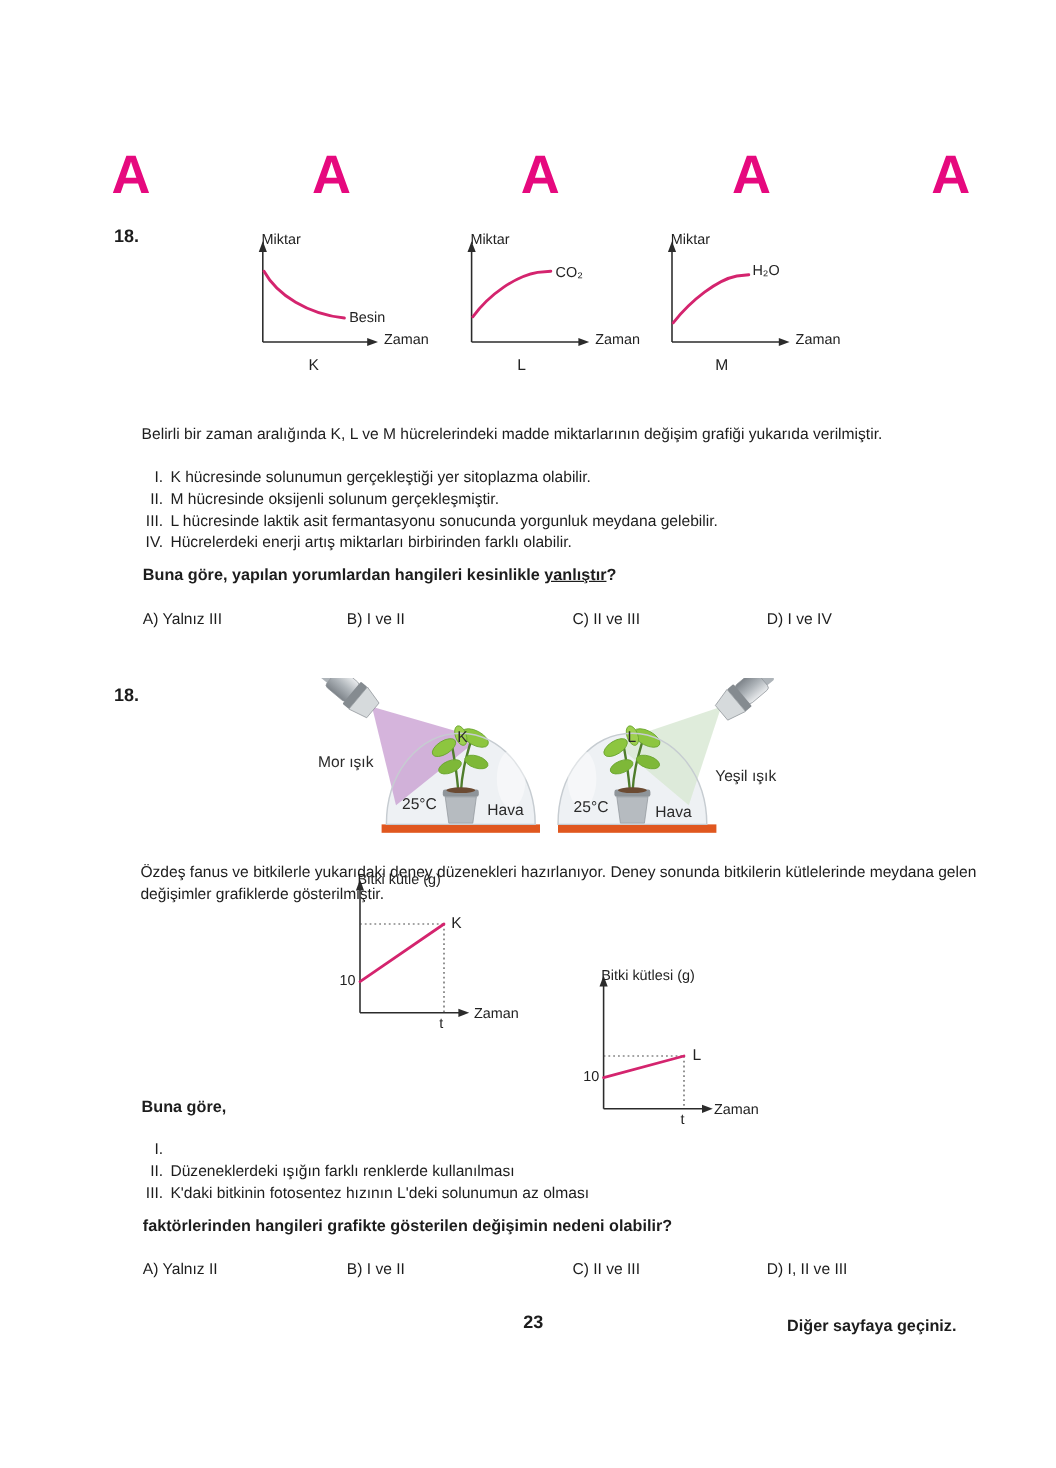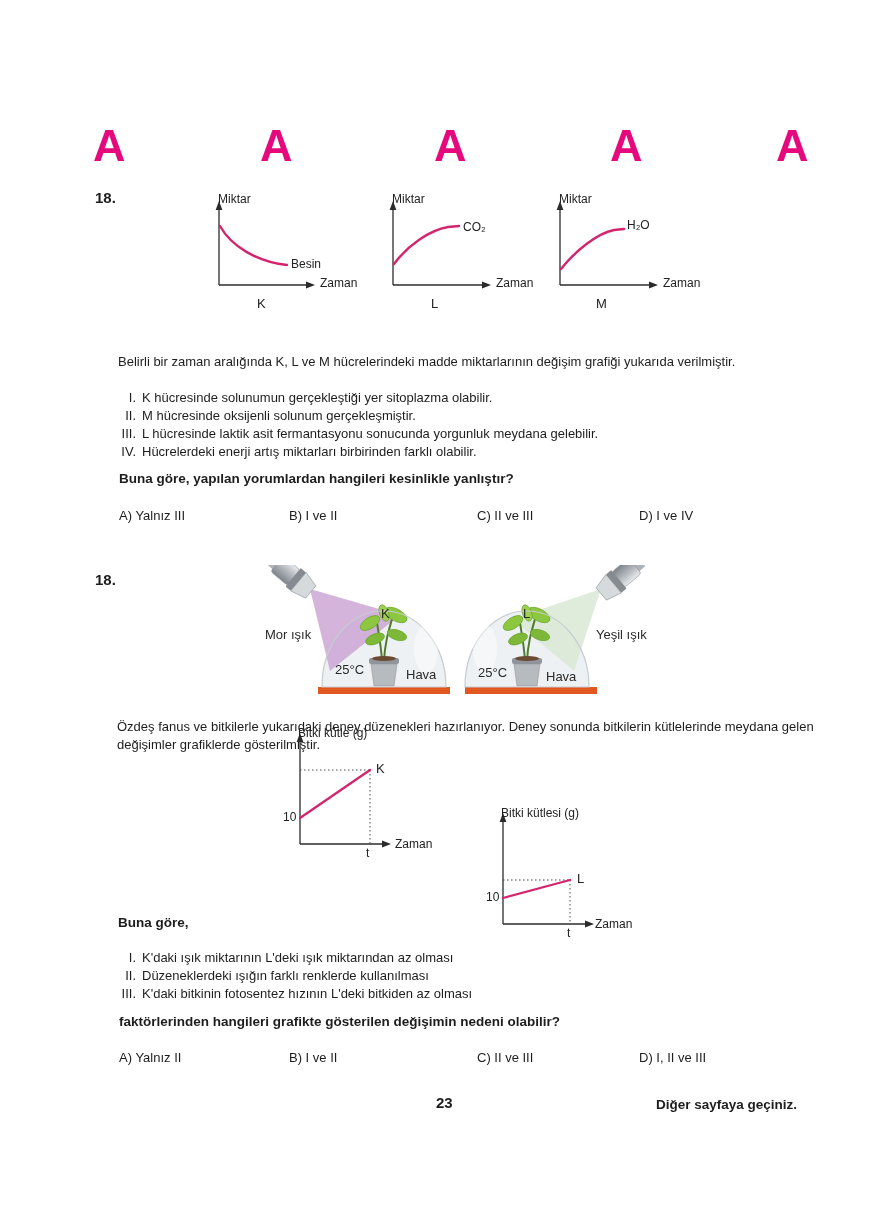--- a/index.html
+++ b/index.html
@@ -11,21 +11,21 @@
   .para{position:absolute;font-size:13px;line-height:17.5px;margin:0;}
   .nowrap{white-space:nowrap;margin-top:32px;}
   .graph{position:absolute;}
   .graph svg{position:absolute;left:0;top:0;}
   .glabel{position:absolute;font-size:12px;white-space:nowrap;color:#222;}
   .gname{position:absolute;font-size:13px;color:#222;}
   .list{position:absolute;font-size:13px;}
   .li{display:flex;line-height:18px;}
   .li .rn{width:28px;text-align:right;margin-right:6px;flex:none;}
   .qbold{position:absolute;font-size:13.5px;font-weight:700;white-space:nowrap;}
-  .u{}
+  .u{text-decoration:underline;}
   .choice{position:absolute;font-size:13px;white-space:nowrap;}
   .illus-label{position:absolute;font-size:13px;color:#2a2a2a;white-space:nowrap;}
   .footer-page{position:absolute;font-size:15px;font-weight:700;}
   .footer-note{position:absolute;font-size:13.5px;font-weight:700;text-align:right;}
 </style>
 </head>
 <body>
 
 <div class="page">
 
@@ -172,21 +172,21 @@
         <rect x="-30" y="-10" width="22" height="20" rx="3" fill="url(#sg)" stroke="#8f959a" stroke-width="0.6"></rect>
         <rect x="-9" y="-12" width="7" height="24" rx="1" fill="#858b90"></rect>
         <path d="M-2,-12 L14,-8 L14,8 L-2,12 Z" fill="#d6dadc" stroke="#8f959a" stroke-width="0.6"></path>
       </g>
     </svg>
     <span class="illus-label" style="left:5px;top:62px">Mor ışık</span>
     <span class="illus-label" style="left:121px;top:41px">K</span>
     <span class="illus-label" style="left:75px;top:97px">25°C</span>
     <span class="illus-label" style="left:146px;top:102px">Hava</span>
     <span class="illus-label" style="left:263px;top:41px">L</span>
-    <span class="illus-label" style="left:336px;top:62px">Yeşil ışık</span>
+    <span class="illus-label" style="left:336px;top:74px">Yeşil ışık</span>
     <span class="illus-label" style="left:218px;top:100px">25°C</span>
     <span class="illus-label" style="left:286px;top:104px">Hava</span>
   </div>
 
   <p class="para" style="left:117px;top:718px;width:700px">Özdeş fanus ve bitkilerle yukarıdaki deney düzenekleri hazırlanıyor. Deney sonunda bitkilerin kütlelerinde meydana gelen değişimler grafiklerde gösterilmiştir.</p>
 
   <div class="graph" style="left:280px;top:724px;width:185px;height:138px">
     <svg width="185" height="138" viewBox="0 0 185 138">
       <line x1="20" y1="17" x2="20" y2="120" stroke="#2b2b2b" stroke-width="1.3"></line>
       <polygon points="20,9 16.6,18 23.4,18" fill="#2b2b2b"></polygon>
@@ -218,29 +218,28 @@
     <span class="gname" style="left:94px;top:67px">L</span>
     <span class="glabel" style="left:84px;top:122px">t</span>
     <span class="glabel" style="left:112px;top:113px">Zaman</span>
   </div>
 
   <div class="qbold" style="left:118px;top:915px">Buna göre,</div>
 
   <div class="list" style="left:108px;top:949px">
     <div class="li">
       <span class="rn">I.</span>
-      <span>K'daki ışık miktarının L'deki ışık miktarından az olması</span>
     </div>
     <div class="li">
       <span class="rn">II.</span>
       <span>Düzeneklerdeki ışığın farklı renklerde kullanılması</span>
     </div>
     <div class="li">
       <span class="rn">III.</span>
-      <span>K'daki bitkinin fotosentez hızının L'deki bitkiden az olması</span>
+      <span>K'daki bitkinin fotosentez hızının L'deki solunumun az olması</span>
     </div>
   </div>
 
   <div class="qbold" style="left:119px;top:1014px">faktörlerinden hangileri grafikte gösterilen değişimin nedeni olabilir?</div>
 
   <span class="choice" style="left:119px;top:1050px">A) Yalnız II</span>
   <span class="choice" style="left:289px;top:1050px">B) I ve II</span>
   <span class="choice" style="left:477px;top:1050px">C) II ve III</span>
   <span class="choice" style="left:639px;top:1050px">D) I, II ve III</span>
 

